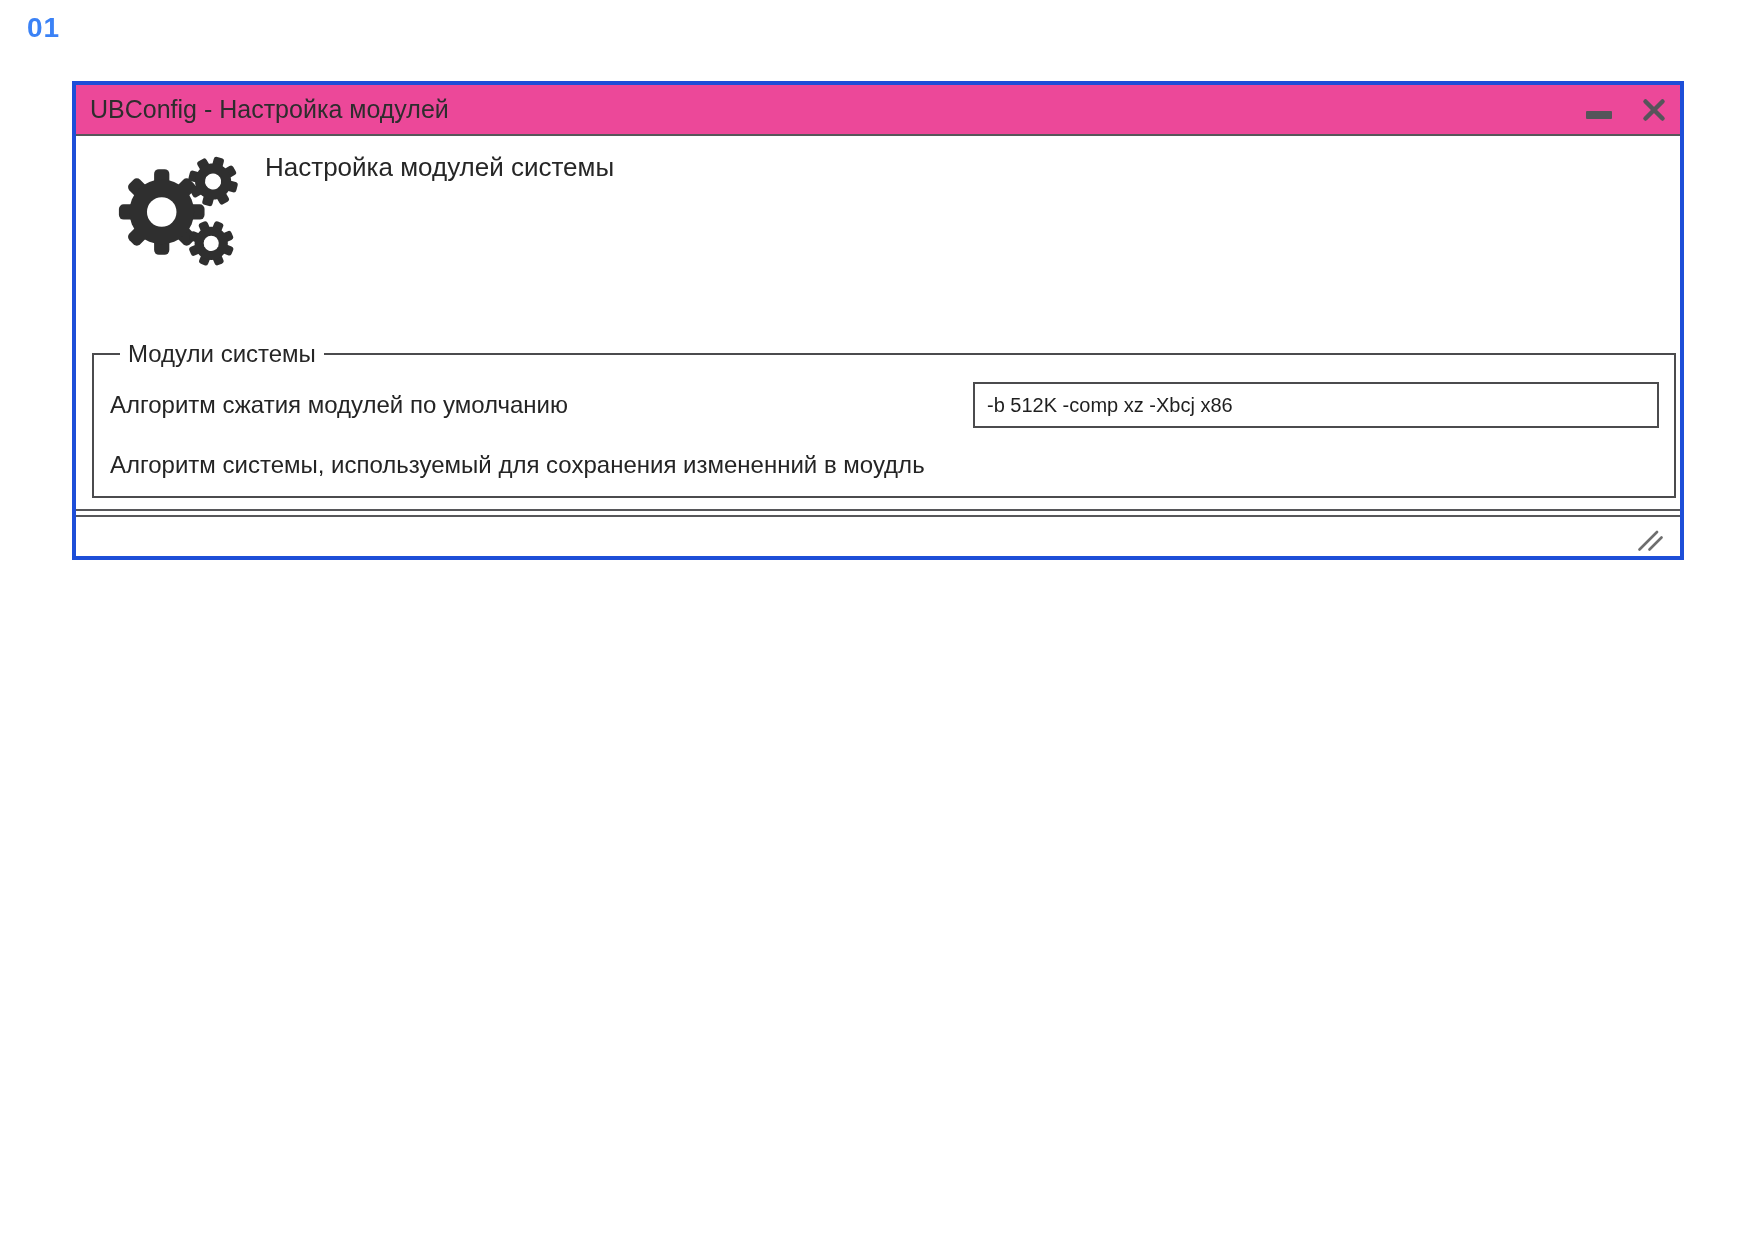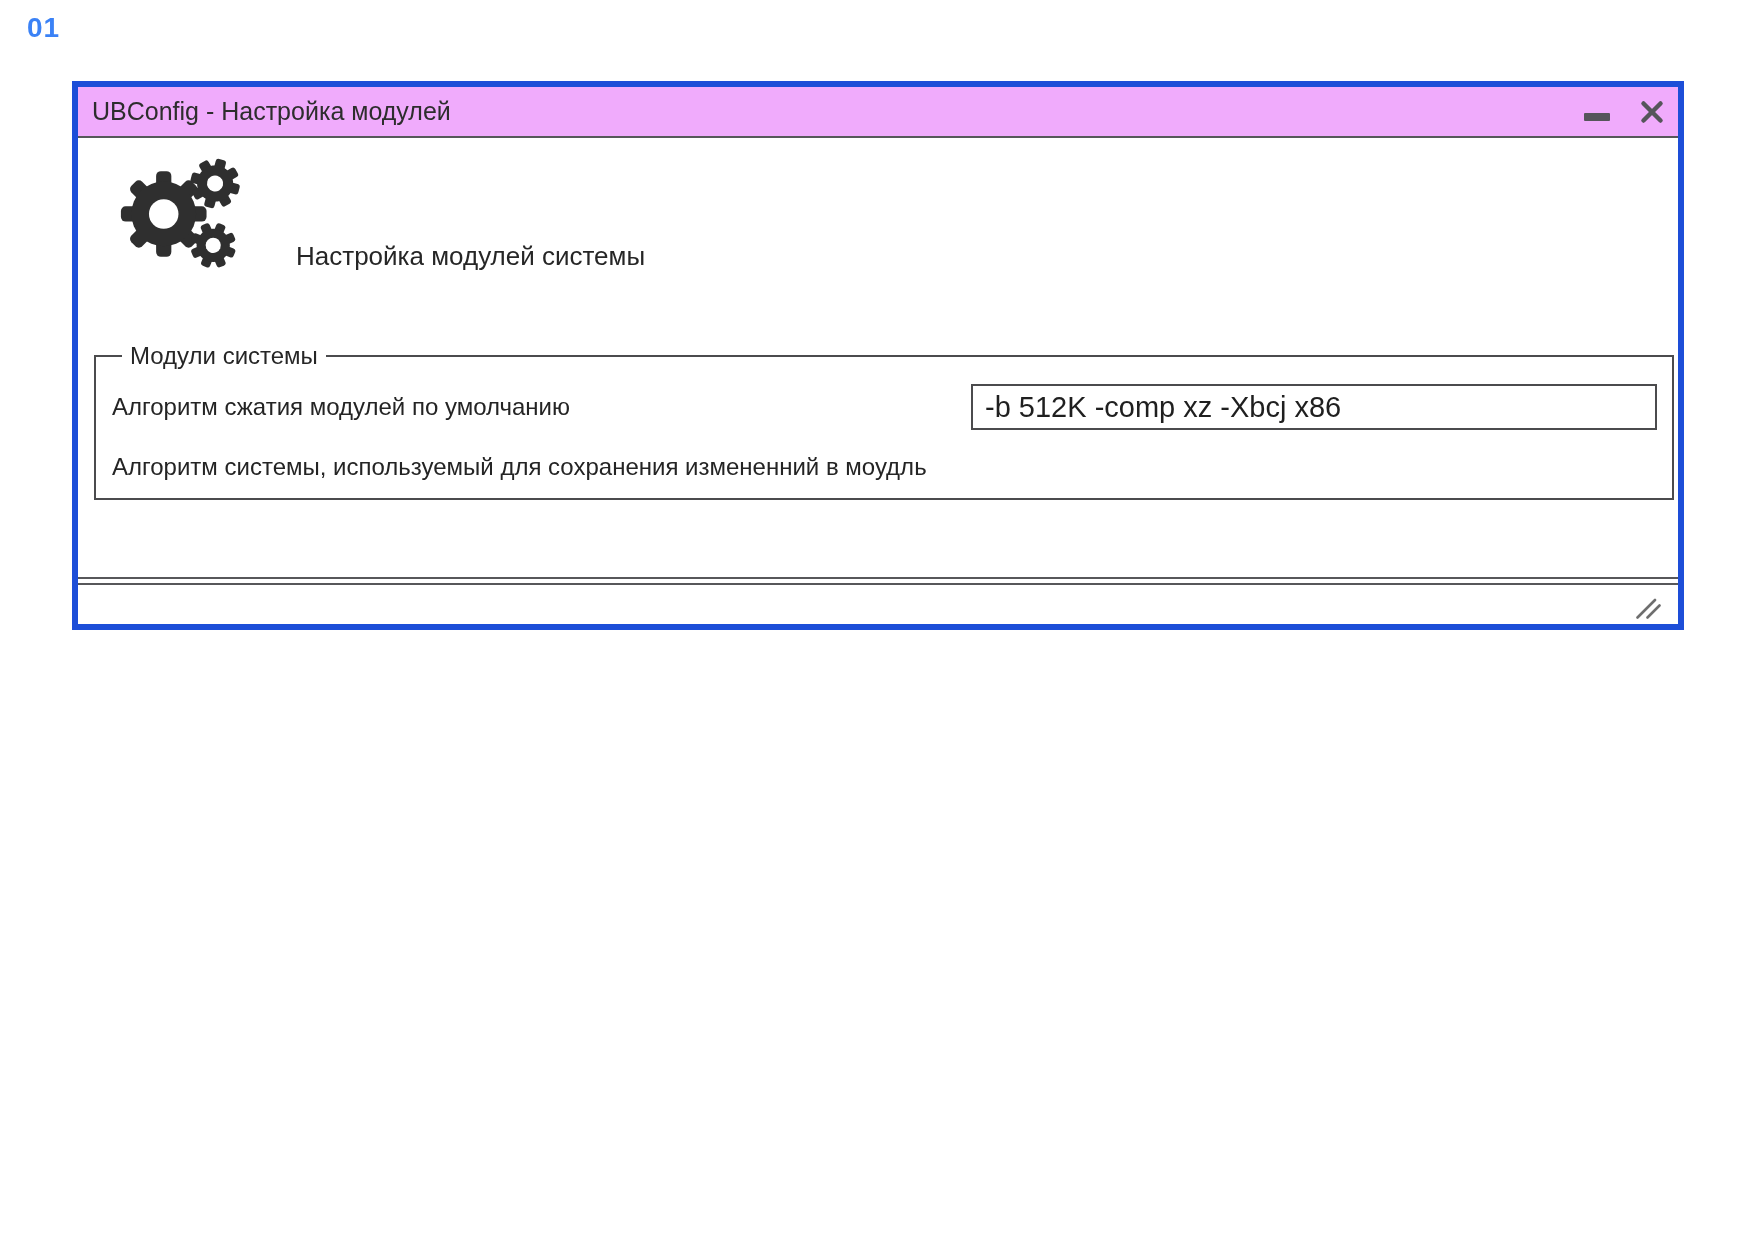--- a/index.html
+++ b/index.html
@@ -22,23 +22,23 @@
     color: #3b82f6;
     letter-spacing: 1px;
   }
 
   
   .app-window {
     position: absolute;
     left: 72px;
     top: 81px;
     width: 1612px;
-    height: 549px;
-    border: 6px solid #1d4ed8;
-    background: #f0abfc;
+    height: 479px;
+    border: 4px solid #1d4ed8;
+    background: #ec4899;
     box-sizing: border-box;
     display: flex;
     flex-direction: column;
   }
 
   .titlebar {
     height: 51px;
     box-sizing: border-box;
     border-bottom: 2px solid #57575a;
     display: flex;
@@ -77,22 +77,22 @@
     border-bottom: 2px solid #57575a;
     box-sizing: border-box;
     background: #ffffff;
   }
 
   .app-header {
     position: absolute;
     left: 36px;
     top: 16px;
     display: flex;
-    align-items: flex-end;
-    gap: 54px;
+    align-items: flex-start;
+    gap: 25px;
   }
   .app-heading {
     font-size: 26px;
     color: #262626;
     white-space: nowrap;
   }
 
   .modules-fieldset {
     position: absolute;
     left: 16px;
@@ -126,21 +126,21 @@
     padding-right: 16px;
   }
   .field-input {
     width: 686px;
     height: 46px;
     box-sizing: border-box;
     border: 2px solid #4b4b4d;
     border-radius: 0;
     background: #ffffff;
     font-family: "Liberation Sans", sans-serif;
-    font-size: 29px;
+    font-size: 20px;
     color: #1f1f1f;
     padding: 0 12px;
     flex: 0 0 auto;
     outline: none;
   }
 
   .window-gap {
     height: 4px;
     flex: 0 0 auto;
     background: #ffffff;

